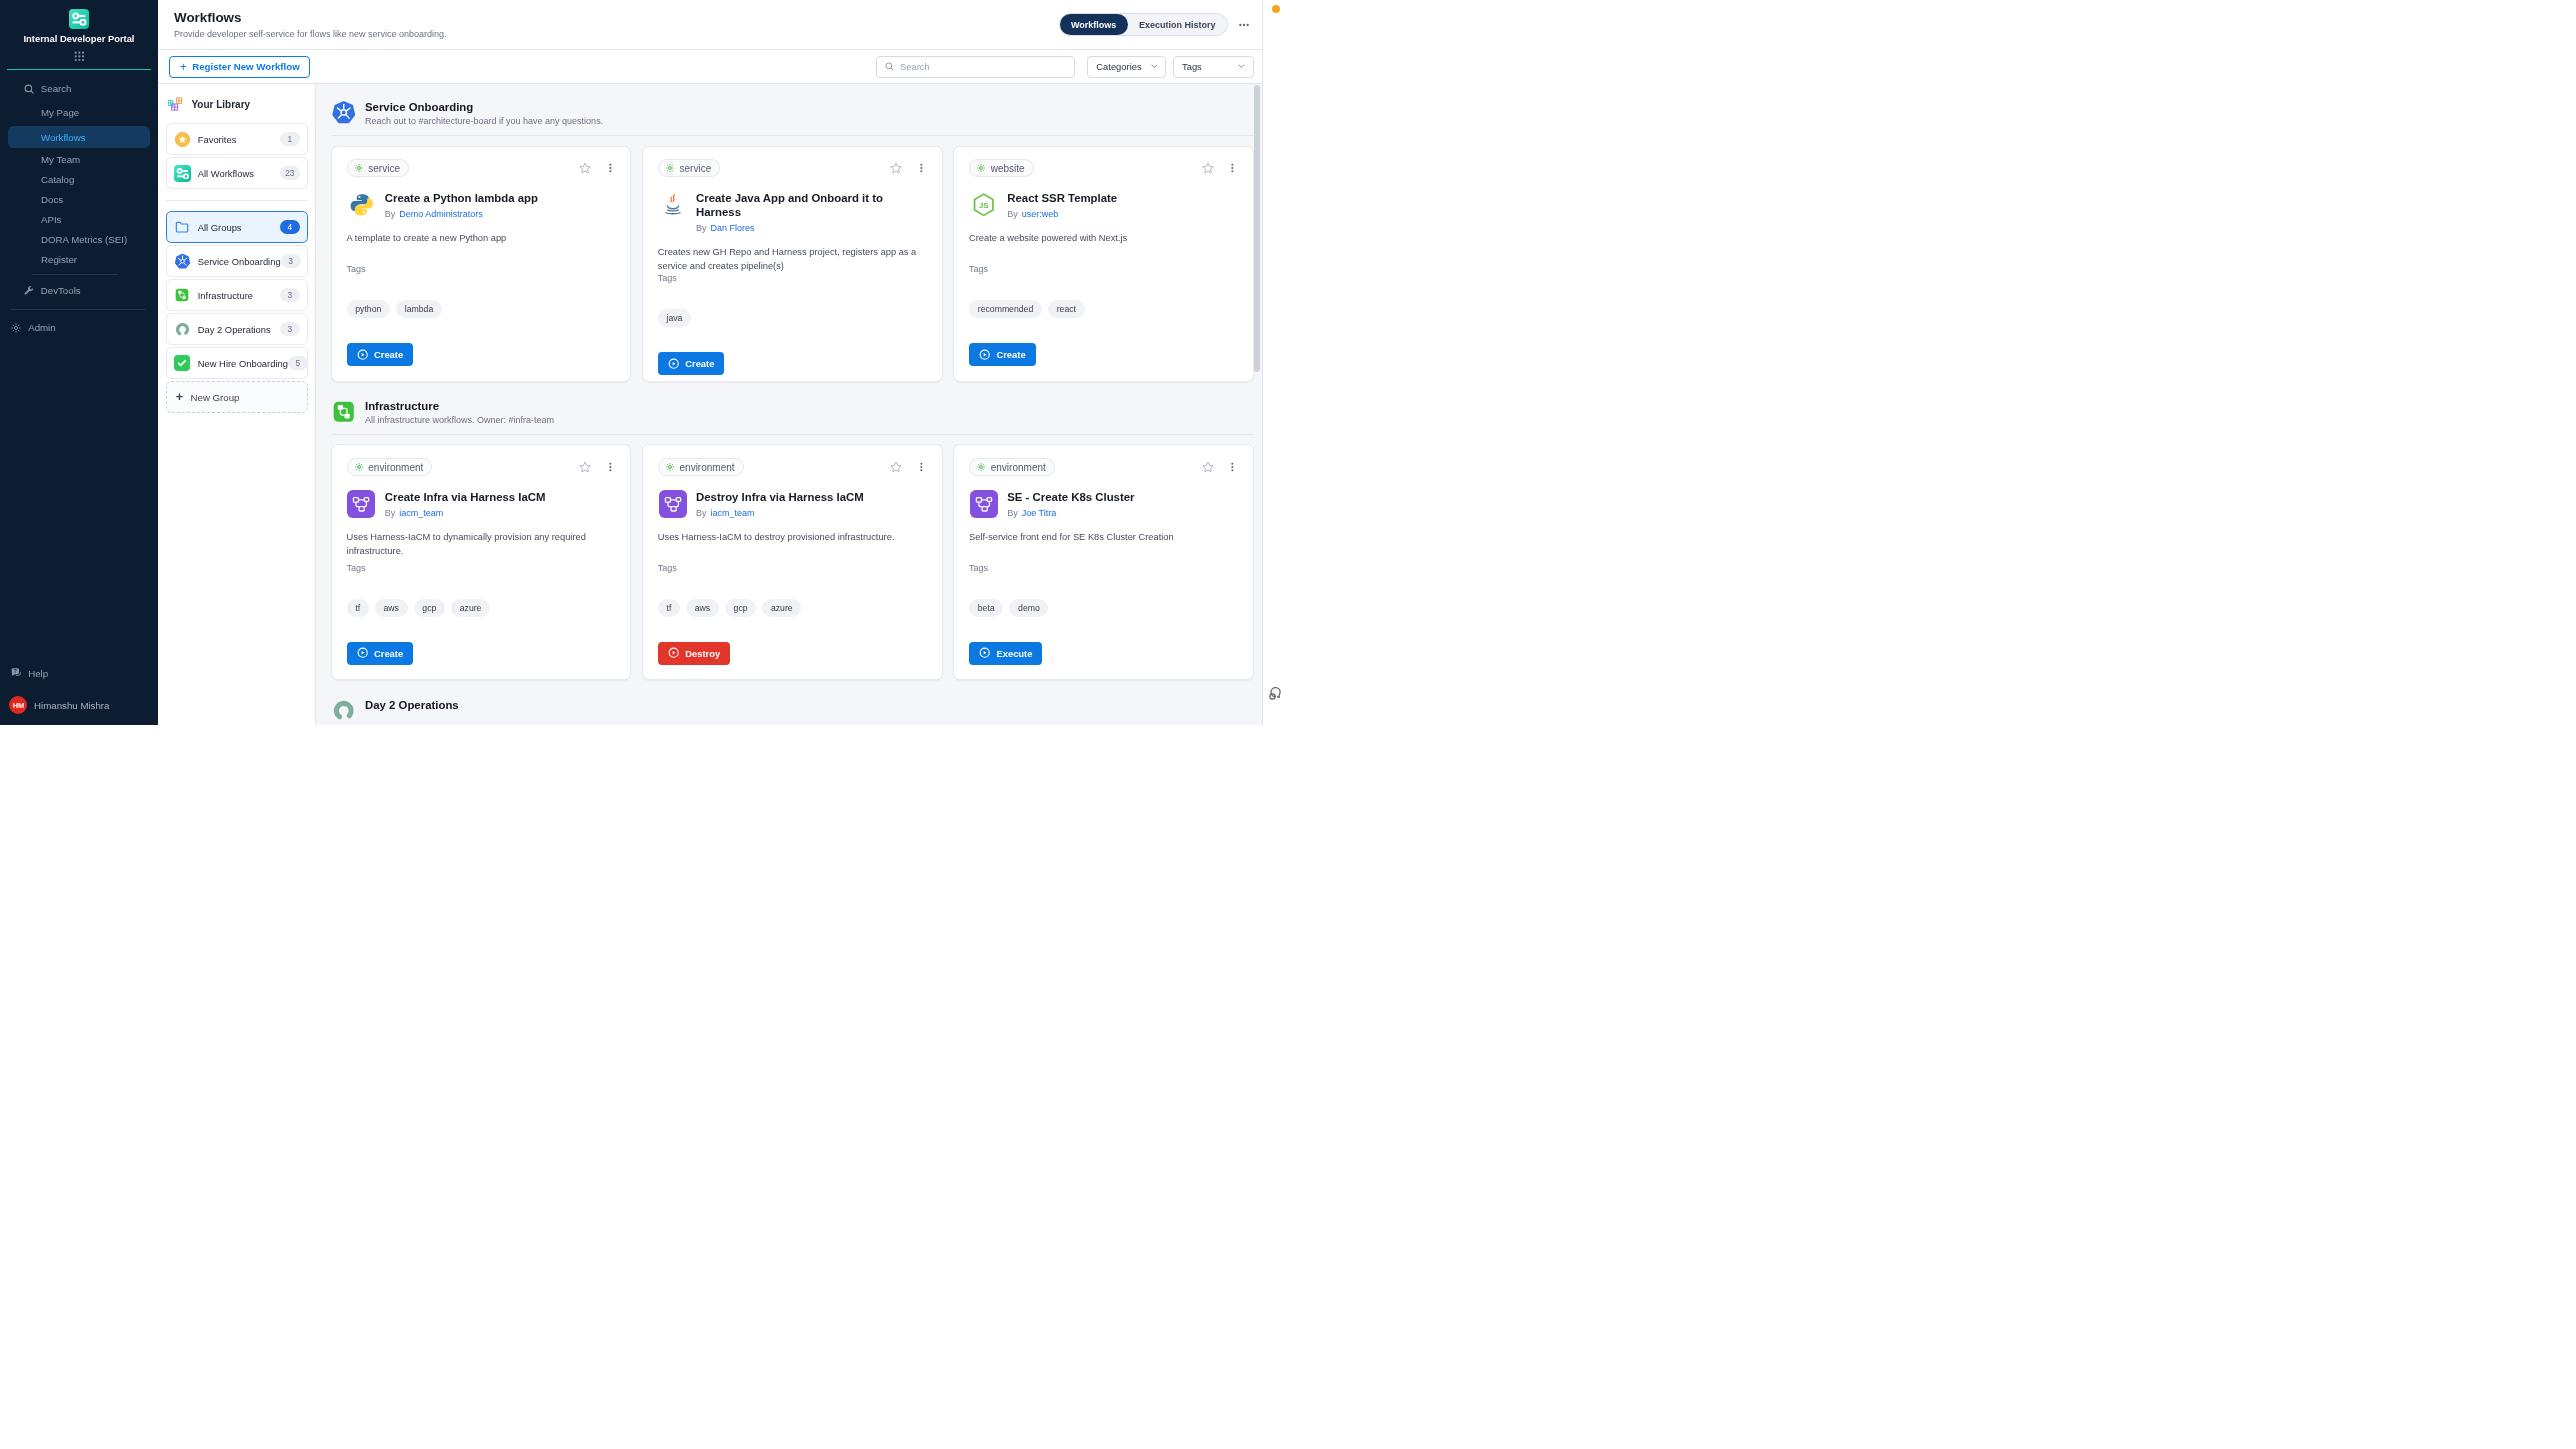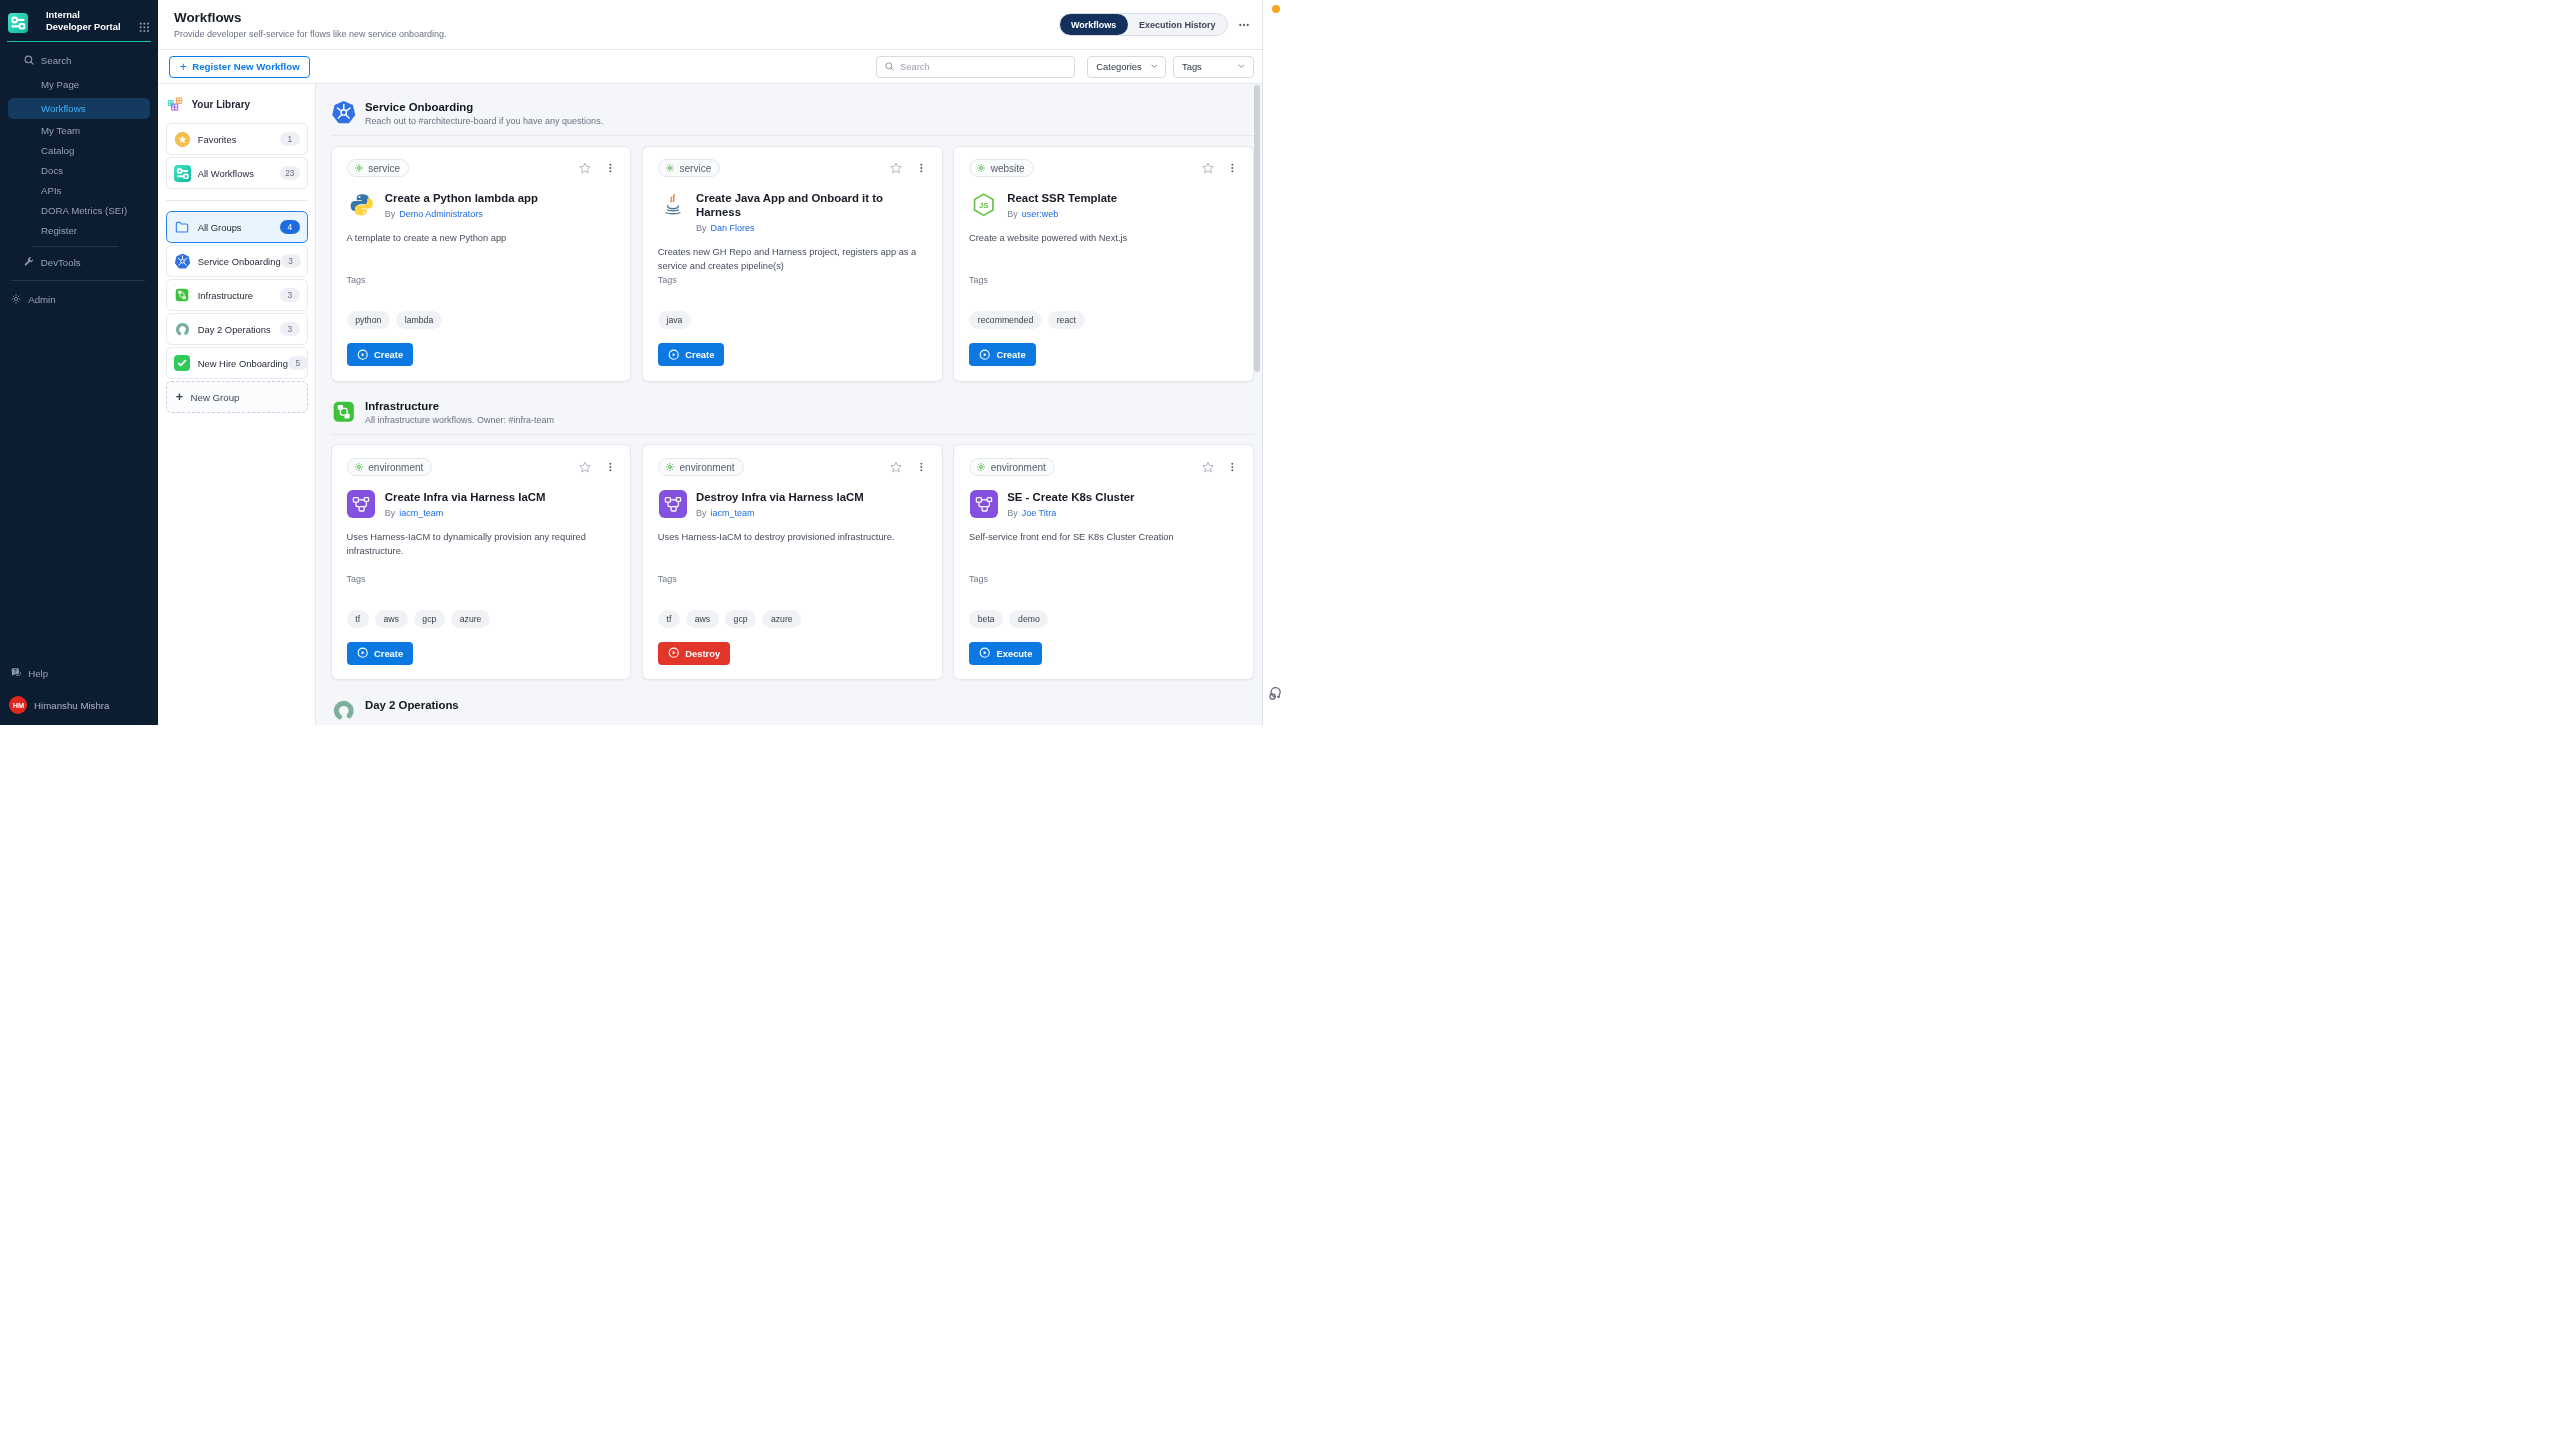--- a/index.html
+++ b/index.html
@@ -2,21 +2,21 @@
 <html style="font-size:10.7px"><head>
 <meta charset="utf-8">
 <style>
   * { margin:0; padding:0; box-sizing:border-box; }
   html,body { width:1288px; height:725px; }
   body { font-family:"Liberation Sans",sans-serif; overflow:hidden; background:#fff; color:#1b2130; }
   .app { display:flex; width:100%; height:100%; }
 
   
   .sidebar { width:158px; background:#0c1c31; color:#97a2b6; display:flex; flex-direction:column; flex-shrink:0; }
-  .brand { display:flex; align-items:flex-end; gap:18px; padding:8.7px 8px 7.4px 8px; }
+  .brand { display:flex; align-items:center; gap:4px; padding:8.7px 8px 7.4px 8px;flex-direction:column; }
   .brand-title { font-size:9.4px; font-weight:bold; color:#fff; line-height:1.3; flex:1; }
   .grid-icon { margin-top:2px; }
   .brand-underline { height:1.3px; background:#17c0a8; margin:0 6.7px; }
   nav { padding-top:6.7px; }
   .nav-item { height:24px; display:flex; align-items:center; font-size:9.7px; color:#96a1b5; cursor:pointer; }
   .nav-item .nic { width:13.4px; height:13.4px; margin-left:22px; margin-right:5.4px; display:flex; align-items:center; justify-content:center; color:#8b95a9; }
   .nav-item.noicon { padding-left:41px; }
   .nav-item.small { height:20px; }
   .nav-item.active { background:#143a60; color:#3eb2f8; border-radius:5.4px; margin:1.3px 8px; height:21.5px; padding-left:33px; }
   .nav-divider { height:0.7px; background:#263activ44c; background:#26354c; margin:5.4px 40px 5.4px 32px; }
@@ -81,21 +81,21 @@
   .title-row { display:flex; gap:8.7px; margin-top:12.7px; align-items:flex-start; }
   .app-icon { width:29.5px; height:29.5px; display:flex; align-items:center; justify-content:center; flex-shrink:0; }
   .card-title { font-size:11.4px; font-weight:bold; color:#161b24; line-height:1.25; padding-top:1.3px; }
   .byline { margin-top:3.4px; font-size:9px; color:#77808f; }
   .byline a { color:#1d6ce0; text-decoration:none; margin-left:4px; }
   .card-desc { margin-top:11.4px; font-size:9.3px; color:#454d5b; line-height:1.55; }
   .tags-block { margin-top:auto; }
   .tags-label { font-size:9px; color:#717a8a; }
   .tags-row { display:flex; gap:6px; margin-top:6px; }
   .tag { background:#f0f2f5; border-radius:670px; padding:4px 8.7px; font-size:8.7px; color:#3a414d;margin-top:20px; }
-  .card-action { margin-top:14px; }
+  .card-action { margin-top:25px; }
   .btn { display:inline-flex; align-items:center; gap:6px; height:23px; padding:0 10px; border-radius:4px; border:none; color:#fff; font-size:9.4px; font-weight:bold; font-family:inherit; cursor:pointer; }
   .btn.primary { background:#0b79e1; }
   .btn.danger { background:#e2362b; }
 
   .scroll-thumb { position:absolute; top:1.3px; right:2px; width:6px; height:287px; border-radius:3.4px; background:#cdd2d9; }
 
   
   .right-rail { width:26px; background:#fff; border-left:0.7px solid #dfe3ea; position:relative; flex-shrink:0; }
   .notif-dot { position:absolute; top:5.4px; left:8.7px; width:8px; height:8px; border-radius:50%; background:#f5a623; }
   .rail-chat { position:absolute; bottom:23px; left:4px; cursor:pointer; }

